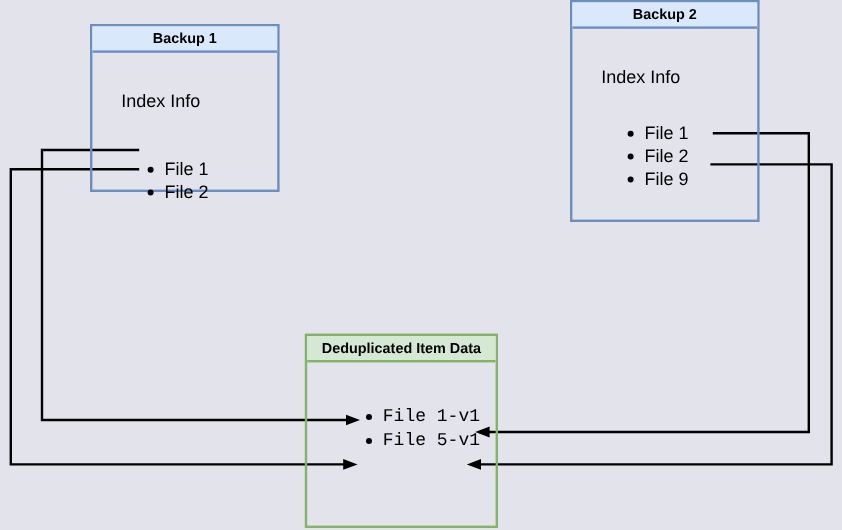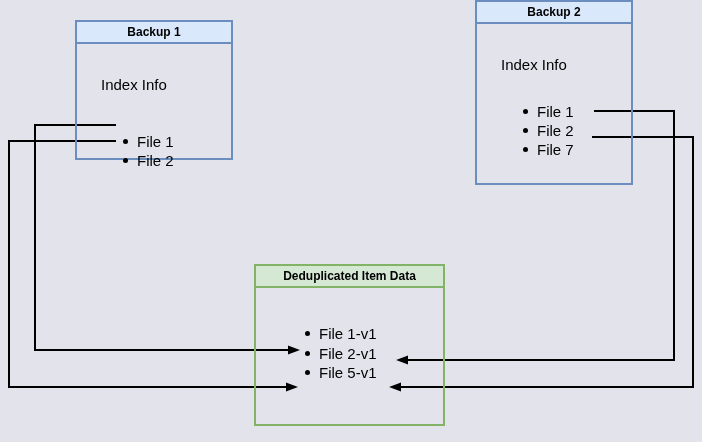--- a/index.html
+++ b/index.html
@@ -45,24 +45,24 @@
   }
   .dedup-row { height: 19.5px; padding-left: 49px; }
   .dot {
     flex: 0 0 auto;
     width: 5px; height: 5px; border-radius: 50%;
     background: var(--line, #000);
     margin-right: 9px;
   }
   #backup1 { left: 75px;  top: 4px;   width: 158px; height: 140px; margin-top: 16px; }
   #backup2 { left: 475px; top: 0;   width: 158px; height: 185px; }
-  #dedup   { left: 254px; top: 264px; width: 191px; height: 162px; }
+  #dedup   { left: 254px; top: 278px; width: 161px; height: 162px; }
   #backup1 .list { top: 110px; }
   #backup2 .list { top: 100px; }
-  #dedup   .list { top: 58px;  }
+  #dedup   .list { top: 58px; font-family: Liberation Mono, monospace;  }
   .connector-layer path.wire {
     fill: none;
     stroke: var(--line, #000);
     stroke-width: 2;
   }
   .connector-layer marker path { fill: var(--line, #000); }
 </style>
 </head>
 <body>
 
@@ -102,36 +102,32 @@
       <div class="row">
         <span class="dot"></span>
         <span>File 1</span>
       </div>
       <div class="row">
         <span class="dot"></span>
         <span>File 2</span>
       </div>
       <div class="row">
         <span class="dot"></span>
-        <span>File 7</span>
+        <span>File 9</span>
       </div>
     </div>
   </div>
 
   <div class="box green" id="dedup">
     <div class="box-header">Deduplicated Item Data</div>
     <div class="list">
       <div class="row dedup-row">
         <span class="dot"></span>
         <span>File 1-v1</span>
       </div>
       <div class="row dedup-row">
         <span class="dot"></span>
-        <span>File 2-v1</span>
-      </div>
-      <div class="row dedup-row">
-        <span class="dot"></span>
         <span>File 5-v1</span>
       </div>
     </div>
   </div>
 
 </div>
 
 </body></html>

